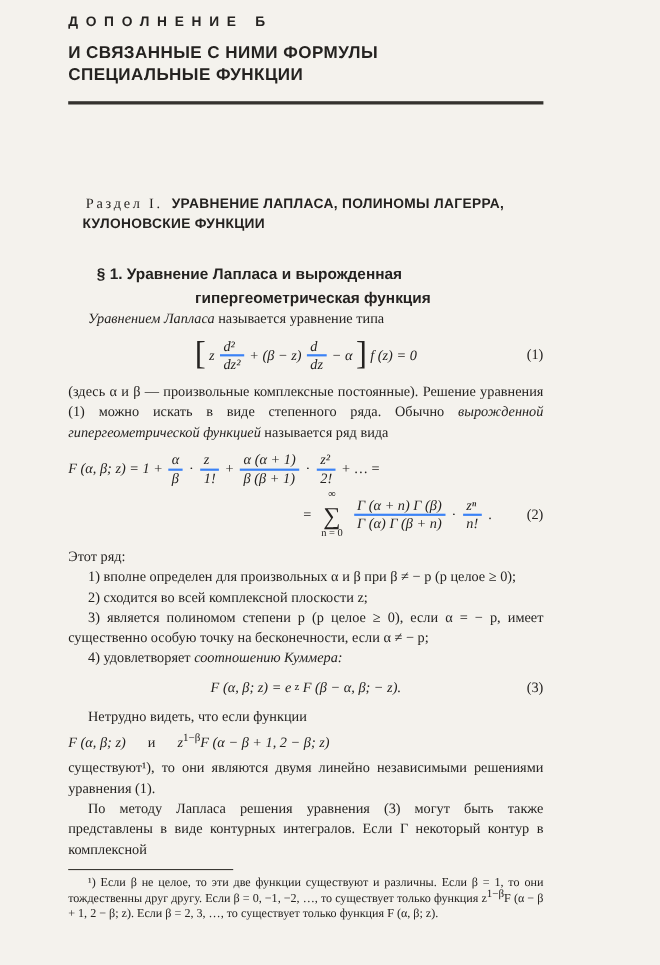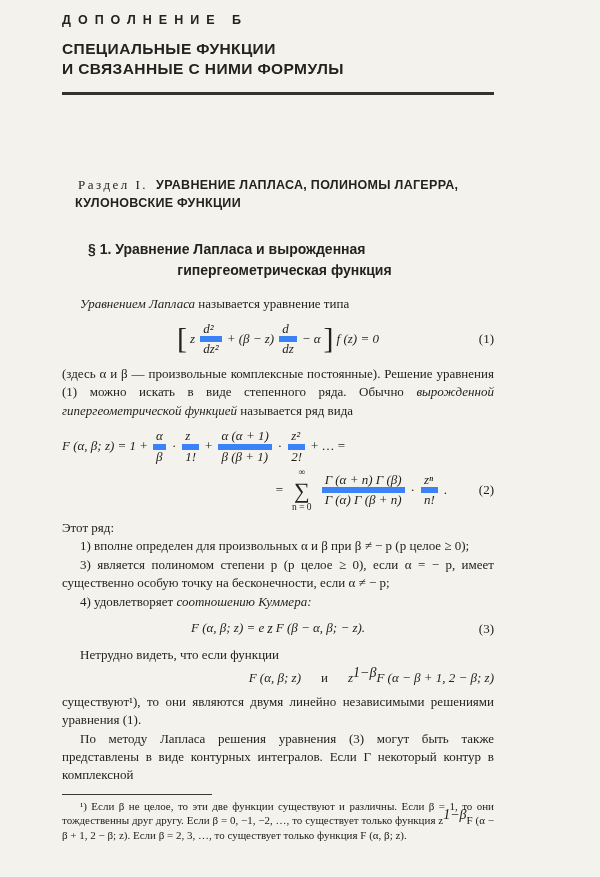--- a/index.html
+++ b/index.html
@@ -42,52 +42,52 @@
     font-family: "Liberation Sans", "DejaVu Sans", sans-serif;
     font-weight: 700; font-size: 14px; line-height: 1.5;
   }
   .sub-l1 { padding-left: 26px; }
   .sub-l2 { padding-left: 13px; text-align: center; }
 
   p { margin: 0; text-align: justify; }
   .ind { text-indent: 18px; }
   .it { font-style: italic; }
   .mt8 { margin-top: 8px; }
-  .mt14 { margin-top: 14px; }
+  .mt14 { }
 
   
   .mi { font-style: italic; }
   .op { font-style: normal; padding: 0 1px; }
   .eq { position: relative; display: flex; align-items: center; justify-content: center; gap: 3px; margin: 8px 0; }
   .eq-num { position: absolute; right: 0; top: 50%; transform: translateY(-50%); font-style: normal; }
   .frac { display: inline-block; vertical-align: middle; text-align: left; line-height: 1.12; margin: 0 2px; }
   .frac .num, .frac .den { display: block; padding: 0 3px; }
-  .frac .den { border-top: 6px solid #3b82f6; }
+  .frac .den { border-top: 2px solid #3b82f6; }
   .bigbr { font-size: 30px; font-style: normal; line-height: 0; position: relative; top: -1px; }
   .sum { display: inline-flex; flex-direction: column; align-items: center; line-height: 1; margin: 0 5px; }
   .sum .lim { font-size: 9.5px; line-height: 1.2; font-style: normal; }
   .sum .sigma { font-size: 22px; line-height: 1.05; font-style: normal; }
-  sup.s { font-size: 14px; line-height: 0; vertical-align: super; font-style: italic; }
+  sup.s { font-size: 10px; line-height: 0; vertical-align: super; }
   .eq2-l1 { display: flex; align-items: center; gap: 3px; margin-top: 9px; }
   .eq2-l2 { position: relative; display: flex; align-items: center; justify-content: flex-end; gap: 3px; padding-right: 46px; margin-top: 3px; margin-bottom: 6px; }
-  .pairline { display: flex; align-items: baseline; justify-content: flex-end; gap: 20px; margin: 5px 0; }
+  .pairline { display: flex; align-items: baseline; justify-content: flex-start; gap: 20px; margin: 5px 0; }
 
   .footnote { margin-top: 9px; font-size: 11px; line-height: 1.32; }
   .fn-rule { width: 150px; border: none; border-top: 1px solid #3a3834; margin: 0 0 4px; }
 </style>
 </head>
 <body>
 
 <div class="page">
 
   <header>
     <div class="appendix">ДОПОЛНЕНИЕ Б</div>
     <h1 class="chapter-title">
+      <span>И СВЯЗАННЫЕ С НИМИ ФОРМУЛЫ</span>
       <span>СПЕЦИАЛЬНЫЕ ФУНКЦИИ</span>
-      <span>И СВЯЗАННЫЕ С НИМИ ФОРМУЛЫ</span>
     </h1>
     <hr class="header-rule">
   </header>
 
   <div class="section-heading">
     <div class="sec-l1">
       <span class="sec-label">Раздел I.</span><span class="sec-bold">УРАВНЕНИЕ ЛАПЛАСА, ПОЛИНОМЫ ЛАГЕРРА,</span>
     </div>
     <div class="sec-l2">КУЛОНОВСКИЕ ФУНКЦИИ</div>
   </div>
@@ -158,20 +158,21 @@
     <span class="frac">
       <span class="num mi">zⁿ</span>
       <span class="den mi">n!</span>
     </span>
     <span class="op">.</span>
     <span class="eq-num">(2)</span>
   </div>
 
   <p>Этот ряд:</p>
   <p class="ind">1) вполне определен для произвольных α и β при β ≠ − p (p целое ≥ 0);</p>
+  <p class="ind">2) сходится во всей комплексной плоскости z;</p>
   <p class="ind">3) является полиномом степени p (p целое ≥ 0), если α = − p, имеет существенно особую точку на бесконечности, если α ≠ − p;</p>
   <p class="ind"><span>4) удовлетворяет </span><span class="it">соотношению Куммера:</span></p>
 
   <div class="eq">
     <span class="mi">F (α, β;  z) = e</span>
       <sup class="s">z</sup>
       <span class="mi">F (β − α,  β;  − z).</span>
     <span class="eq-num">(3)</span>
   </div>
 

